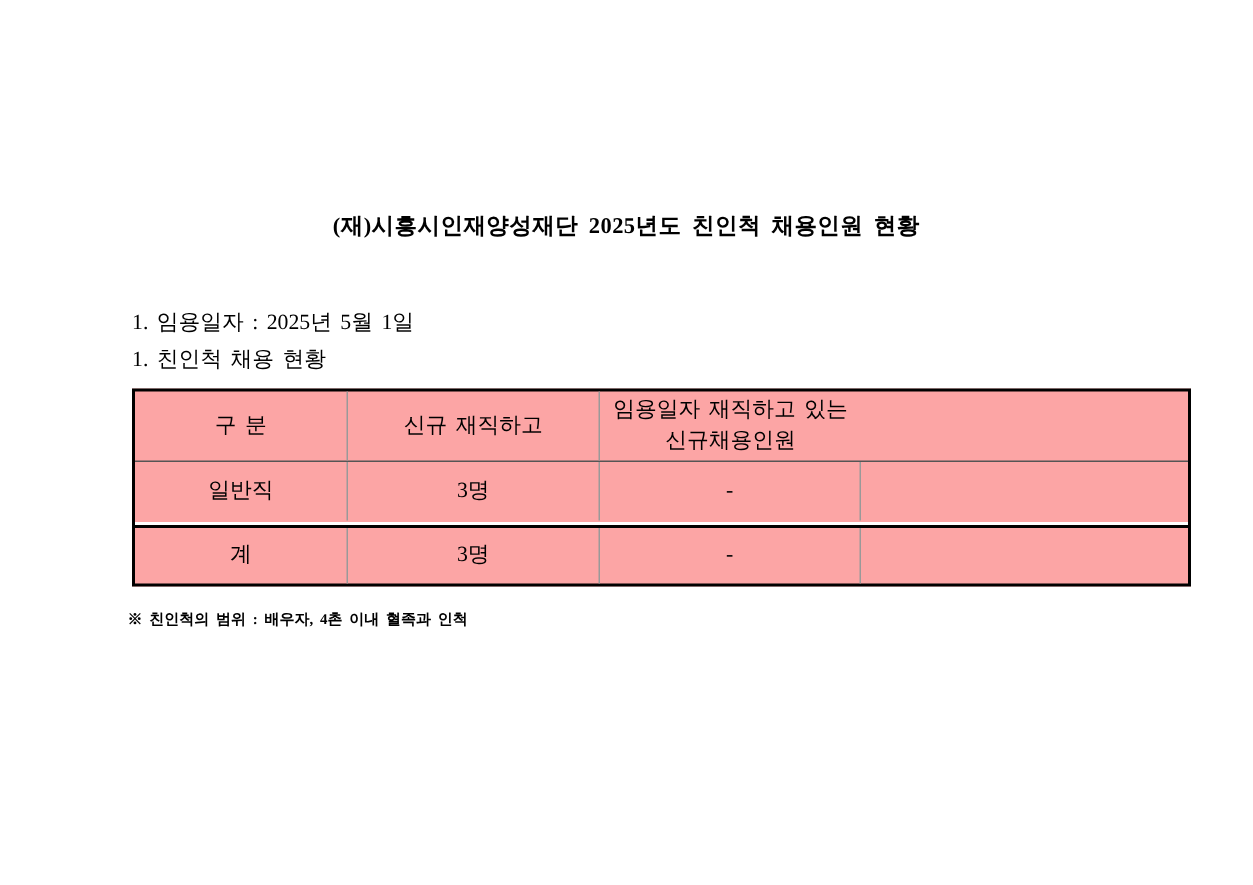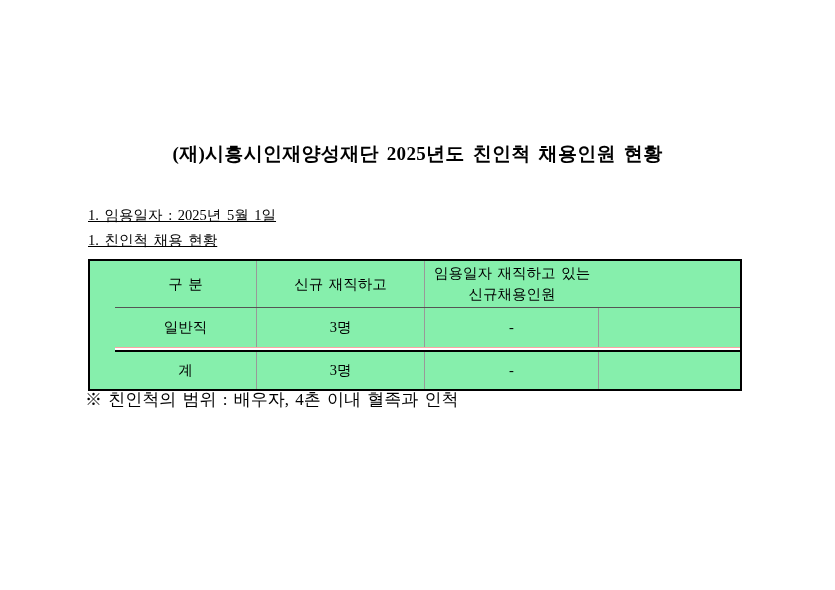--- a/index.html
+++ b/index.html
@@ -19,43 +19,41 @@
     width: 835px;
     height: 590px;
     background: #ffffff;
   }
   .doc-title {
     position: absolute;
     top: 141px;
     left: 0;
     width: 100%;
     text-align: center;
-    font-size: 19px;
+    font-size: 15px;
     font-weight: bold;
     letter-spacing: 0.3px;
     word-spacing: 3px;
   }
   .list {
     position: absolute;
     top: 203px;
     left: 88px;
     font-size: 14.5px;
     line-height: 25px;
     word-spacing: 2px;
-    text-decoration: underline;
   }
   .fin-table {
     position: absolute;
     top: 259px;
     left: 88px;
-    width: 654px;
+    width: 706px;
     border: 2px solid #000000;
-    background: #86efac;
+    background: #fca5a5;
     box-sizing: border-box;
-    padding-left: 25px;
   }
   .t-row {
     display: grid;
     grid-template-columns: 142px 168px 174px 1fr;
     box-sizing: border-box;
   }
   .t-cell {
     display: flex;
     flex-direction: column;
     align-items: center;
@@ -68,24 +66,24 @@
     box-sizing: border-box;
     overflow: hidden;
   }
   .t-cell:last-child { border-right: none; }
   .header-row { height: 47px; border-bottom: 1px solid #555555; }
   .body-row-1 { height: 40px; border-bottom: 1px solid #fca5a5; }
   .sep-gap { height: 2px; background: #ffffff; }
   .total-row { height: 39px; border-top: 2px solid #000000; }
   .footnote {
     position: absolute;
-    top: 388px;
+    top: 406px;
     left: 85px;
-    font-size: 17px;
-    font-weight: normal;
+    font-size: 10px;
+    font-weight: bold;
     word-spacing: 2px;
   }
 </style>
 </head>
 <body>
 
 <div class="page">
 
   <div class="doc-title">(재)시흥시인재양성재단 2025년도 친인척 채용인원 현황</div>
 

